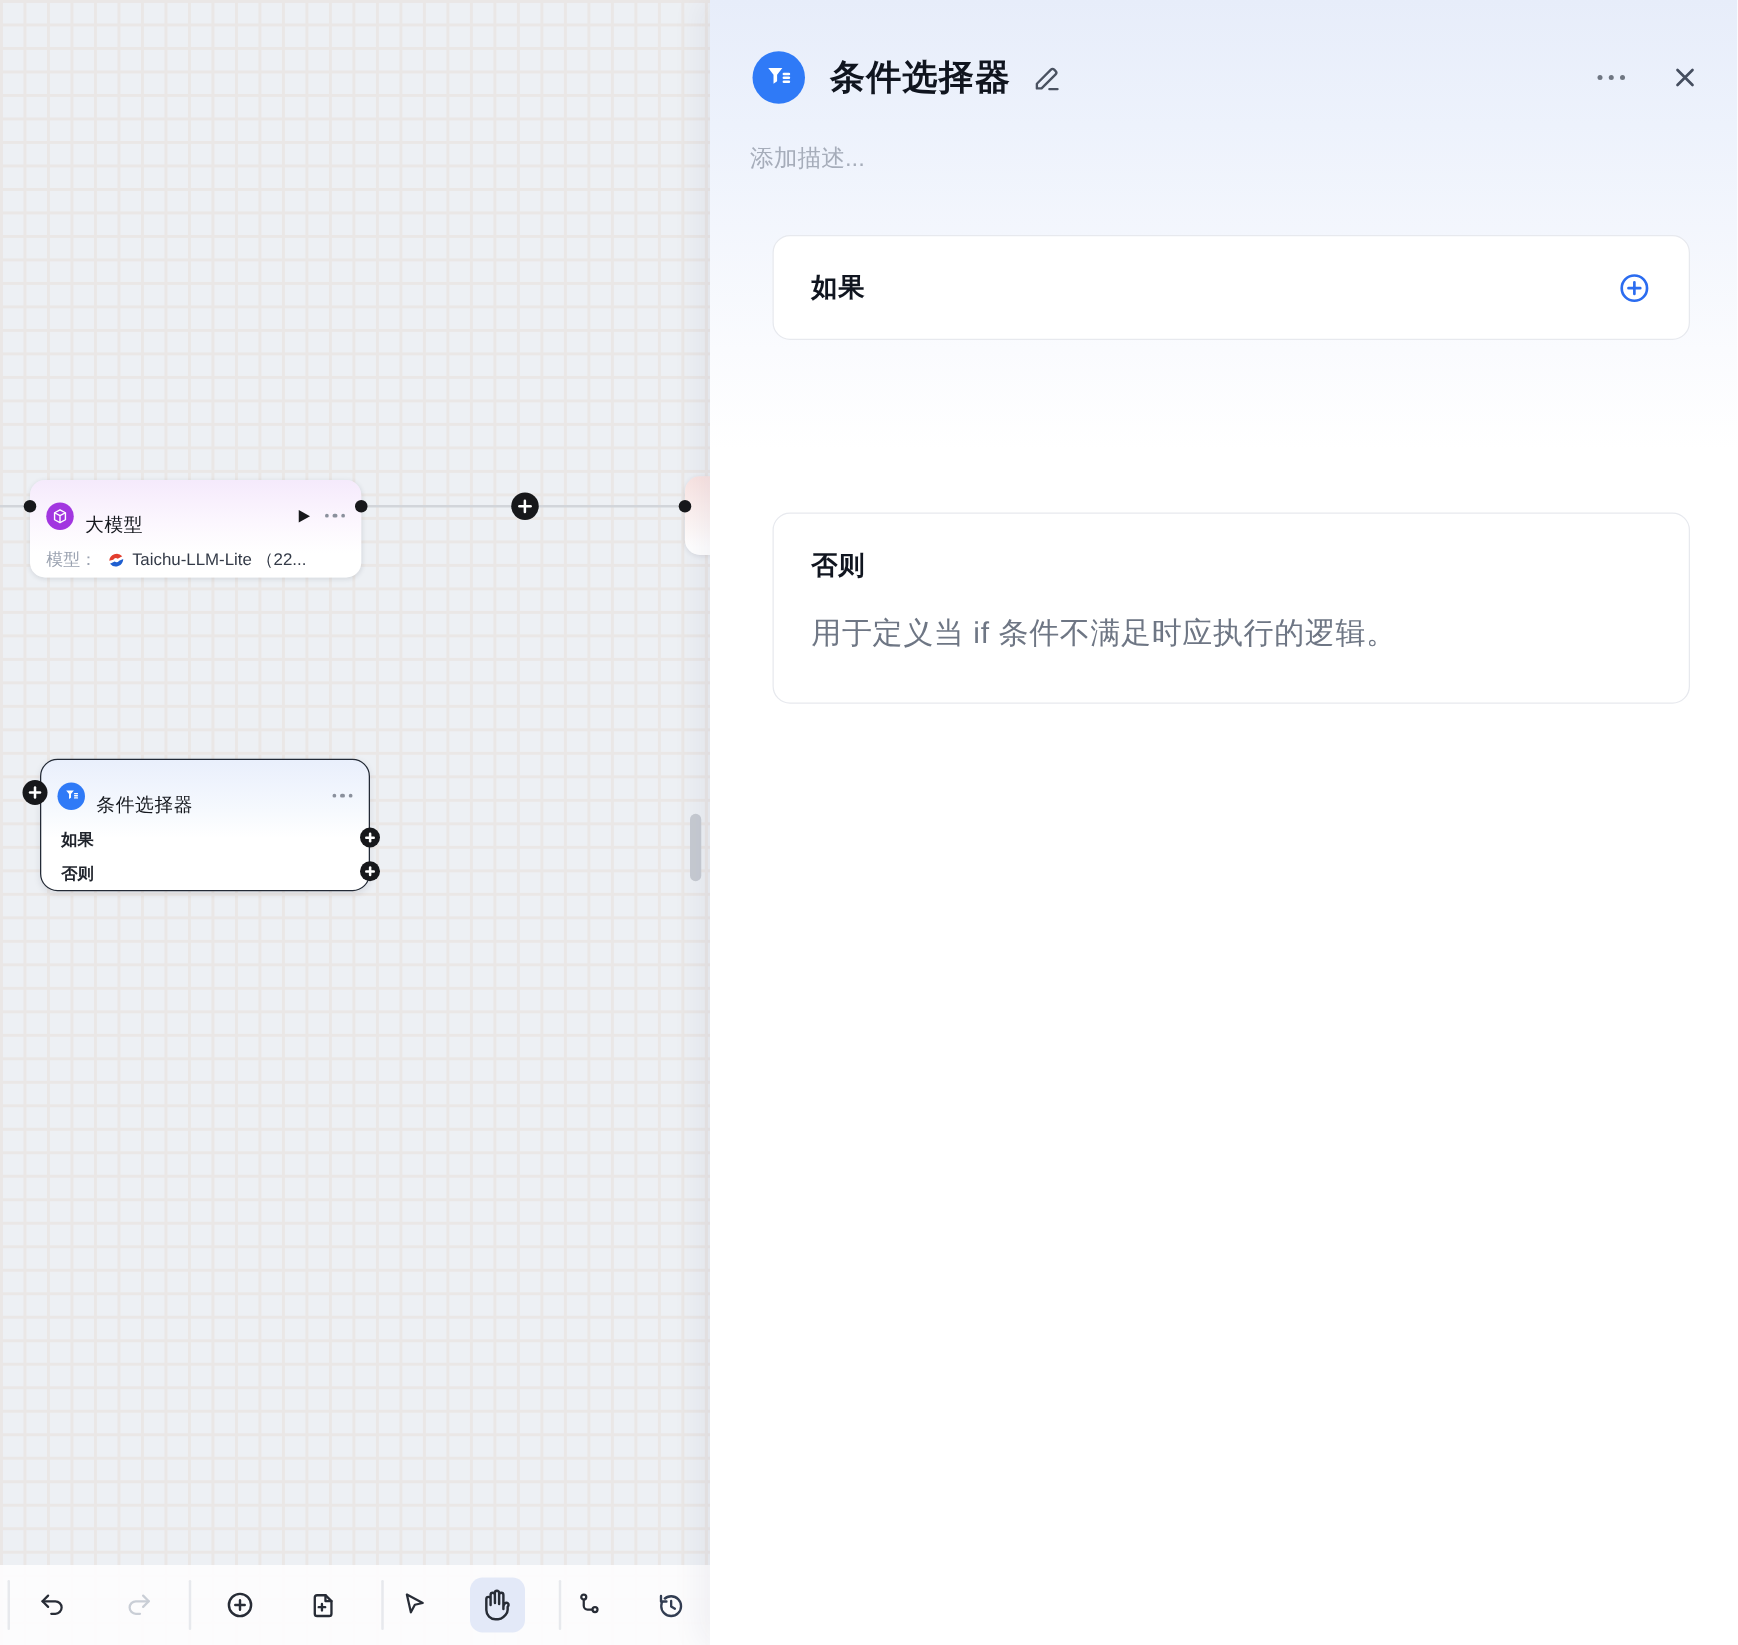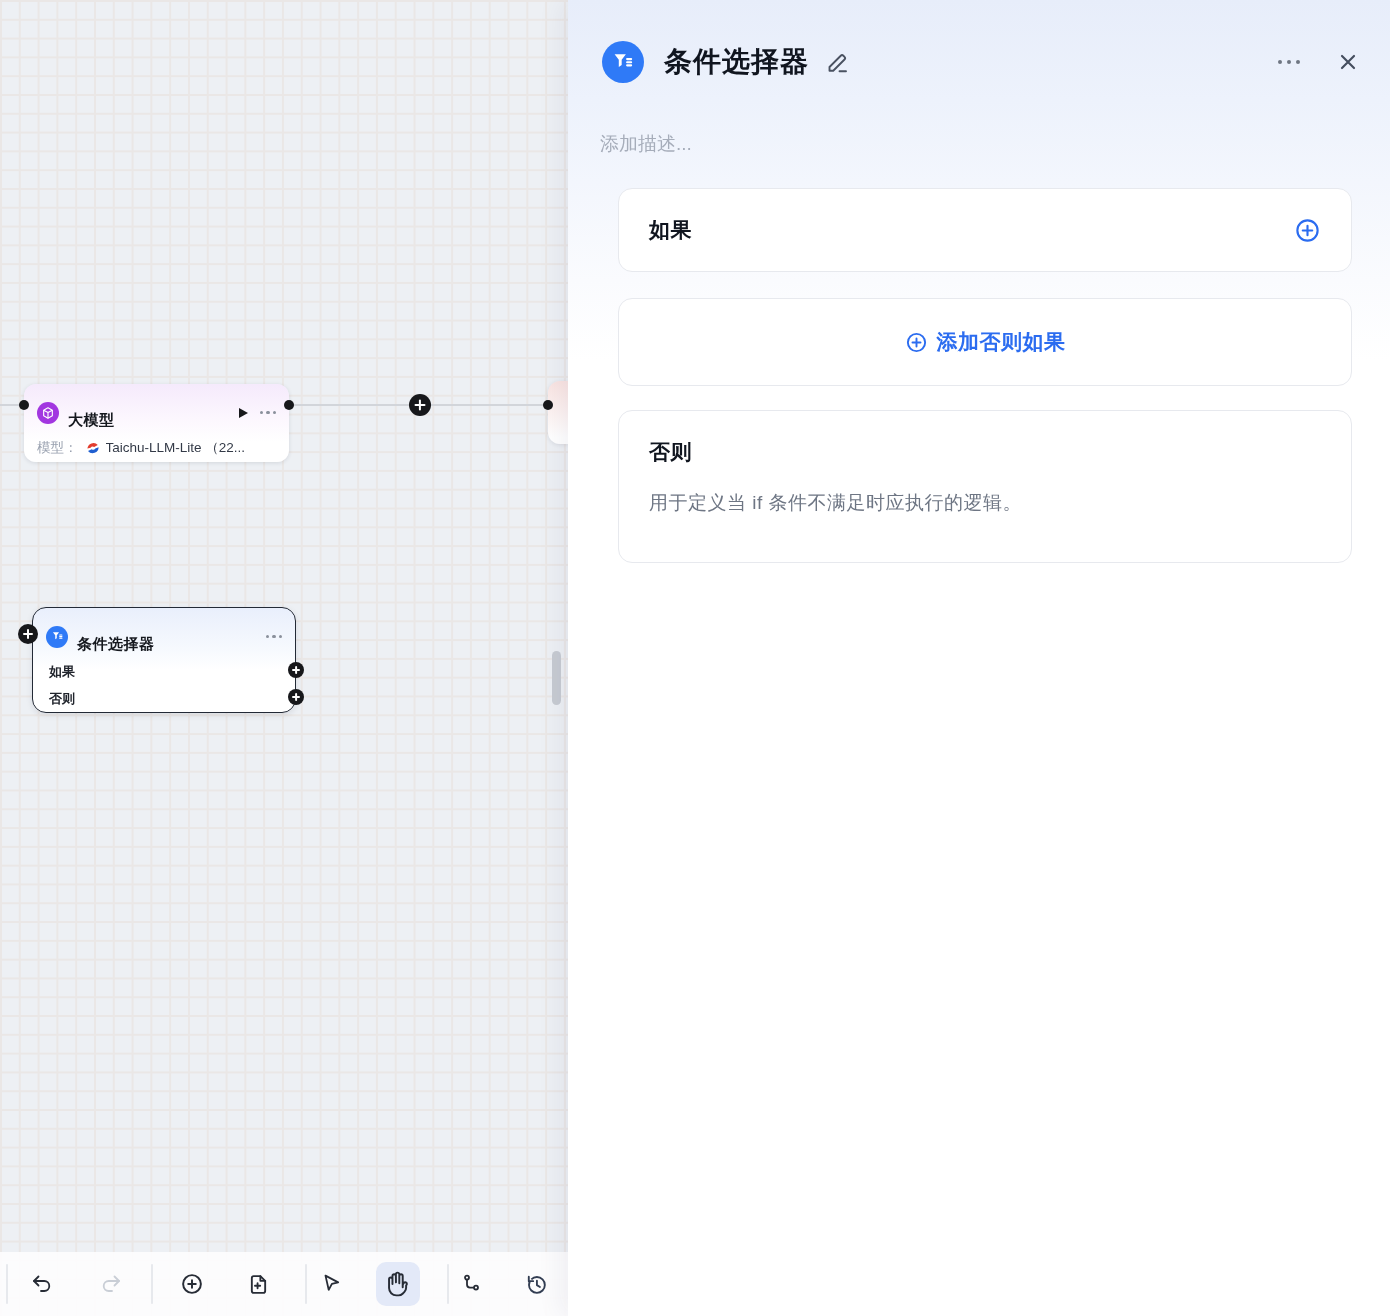--- a/index.html
+++ b/index.html
@@ -37,21 +37,21 @@
   .node-cond {
     left:32px; top:607px; width:264px; height:106px; border-radius:14px;
     border:1.6px solid #232a36;
     background:linear-gradient(180deg,#e9effc 0%,#f7fafe 42%,#ffffff 60%);
     box-shadow:0 2px 6px rgba(25,31,50,.10);
   }
   .node-head { display:flex; align-items:center; padding:11px 13px 0 13px; }
   .node-badge { width:22px; height:22px; border-radius:50%; display:flex; align-items:center; justify-content:center; flex:none; }
   .badge-purple { background:#a236e0; }
   .badge-blue { background:#2f7af7; }
-  .node-title { font-size:15px; font-weight:700; color:#15181e; margin-left:9px; letter-spacing:.5px;margin-top:16px; }
+  .node-title { font-size:15px; font-weight:400; color:#15181e; margin-left:9px; letter-spacing:.5px;margin-top:16px; }
   .node-head-spacer { flex:1; }
   .play-tri { width:0; height:0; border-left:9px solid #17181b; border-top:5.5px solid transparent; border-bottom:5.5px solid transparent; margin-right:12px; }
   .dots { display:flex; gap:3px; align-items:center; }
   .dots i { width:3.5px; height:3.5px; border-radius:50%; background:#8a909c; display:block; }
   .node-model-row { display:flex; align-items:center; padding:0 13px; margin-top:9px; font-size:13.5px; }
   .model-label { color:#9aa2b0; }
   .model-logo { margin:0 5px 0 7px; display:flex; }
   .model-value { color:#333a47; white-space:nowrap; overflow:hidden; }
   .branch-row { display:flex; align-items:center; height:27px; padding:0 16px; font-size:13px; font-weight:600; color:#20242c; }
   .branch-row.first { margin-top:4px; }
@@ -83,38 +83,38 @@
   }
   .panel-header { position:absolute; left:34px; right:24px; top:36px; height:52px; display:flex; align-items:center; }
   .panel-icon { width:42px; height:42px; border-radius:50%; background:#2f7af7; display:flex; align-items:center; justify-content:center; flex:none; }
   .panel-title { font-size:28px; font-weight:700; color:#10151f; margin-left:20px; letter-spacing:1px; }
   .edit-btn { margin-left:16px; display:flex; cursor:pointer; }
   .ph-spacer { flex:1; }
   .more-btn { display:flex; gap:4.5px; align-items:center; padding:8px; cursor:pointer; margin-right:22px; }
   .more-btn i { width:4.5px; height:4.5px; border-radius:50%; background:#6f7682; display:block; }
   .close-btn { display:flex; padding:6px; cursor:pointer; }
   .desc-input {
-    position:absolute; left:32px; top:128px; width:740px; height:32px;
+    position:absolute; left:32px; top:112px; width:740px; height:32px;
     border:none; outline:none; background:transparent;
     font-size:19px; color:#3c4250; font-family:inherit;
   }
   .desc-input::placeholder { color:#a6adba; }
   .card {
     position:absolute; left:50px; width:734px; background:#fff;
     border:1px solid #e7e9ee; border-radius:14px;
   }
   .card-if { top:188px; height:84px; display:flex; align-items:center; padding:0 30px; }
   .card-if-label { font-size:21px; font-weight:700; color:#10151f; letter-spacing:.5px; }
   .card-spacer { flex:1; }
   .plus-circle-btn { display:flex; cursor:pointer; }
   .card-elif { top:298px; height:88px; display:flex; align-items:center; justify-content:center; gap:9px; cursor:pointer; }
   .card-elif-label { font-size:21px; font-weight:600; color:#2b6cf0; letter-spacing:.5px; }
   .card-else { top:410px; height:153px; padding:27px 30px; }
   .card-else-label { font-size:21px; font-weight:700; color:#10151f; letter-spacing:.5px; }
-  .card-else-desc { font-size:19px; color:#6e7684; margin-top:24px; letter-spacing:.5px; }
+  .card-else-desc { font-size:24px; color:#6e7684; margin-top:24px; letter-spacing:.5px; }
 </style>
 </head>
 <body>
 
 <div class="canvas">
 
   <div class="edge" style="left:0;width:24px;"></div>
   <div class="edge" style="left:289px;width:259px;"></div>
 
   <div class="pd" style="left:19px;top:400px;"></div>
@@ -275,28 +275,19 @@
     <span class="card-if-label">如果</span>
     <span class="card-spacer"></span>
     <span class="plus-circle-btn">
       <svg width="27" height="27" viewBox="0 0 24 24">
         <circle cx="12" cy="12" r="9" fill="none" stroke="#2b6cf0" stroke-width="1.9"></circle>
         <path d="M12 7.8 v8.4 M7.8 12 h8.4" stroke="#2b6cf0" stroke-width="1.9" stroke-linecap="round"></path>
       </svg>
     </span>
   </div>
 
-  <div class="card card-elif">
-    <span class="plus-circle-btn">
-      <svg width="23" height="23" viewBox="0 0 24 24">
-        <circle cx="12" cy="12" r="9" fill="none" stroke="#2b6cf0" stroke-width="2"></circle>
-        <path d="M12 7.8 v8.4 M7.8 12 h8.4" stroke="#2b6cf0" stroke-width="2" stroke-linecap="round"></path>
-      </svg>
-    </span>
-    <span class="card-elif-label">添加否则如果</span>
-  </div>
 
   <div class="card card-else">
     <div class="card-else-label">否则</div>
     <div class="card-else-desc">用于定义当 if 条件不满足时应执行的逻辑。</div>
   </div>
 
 </aside>
 
 </body></html>

